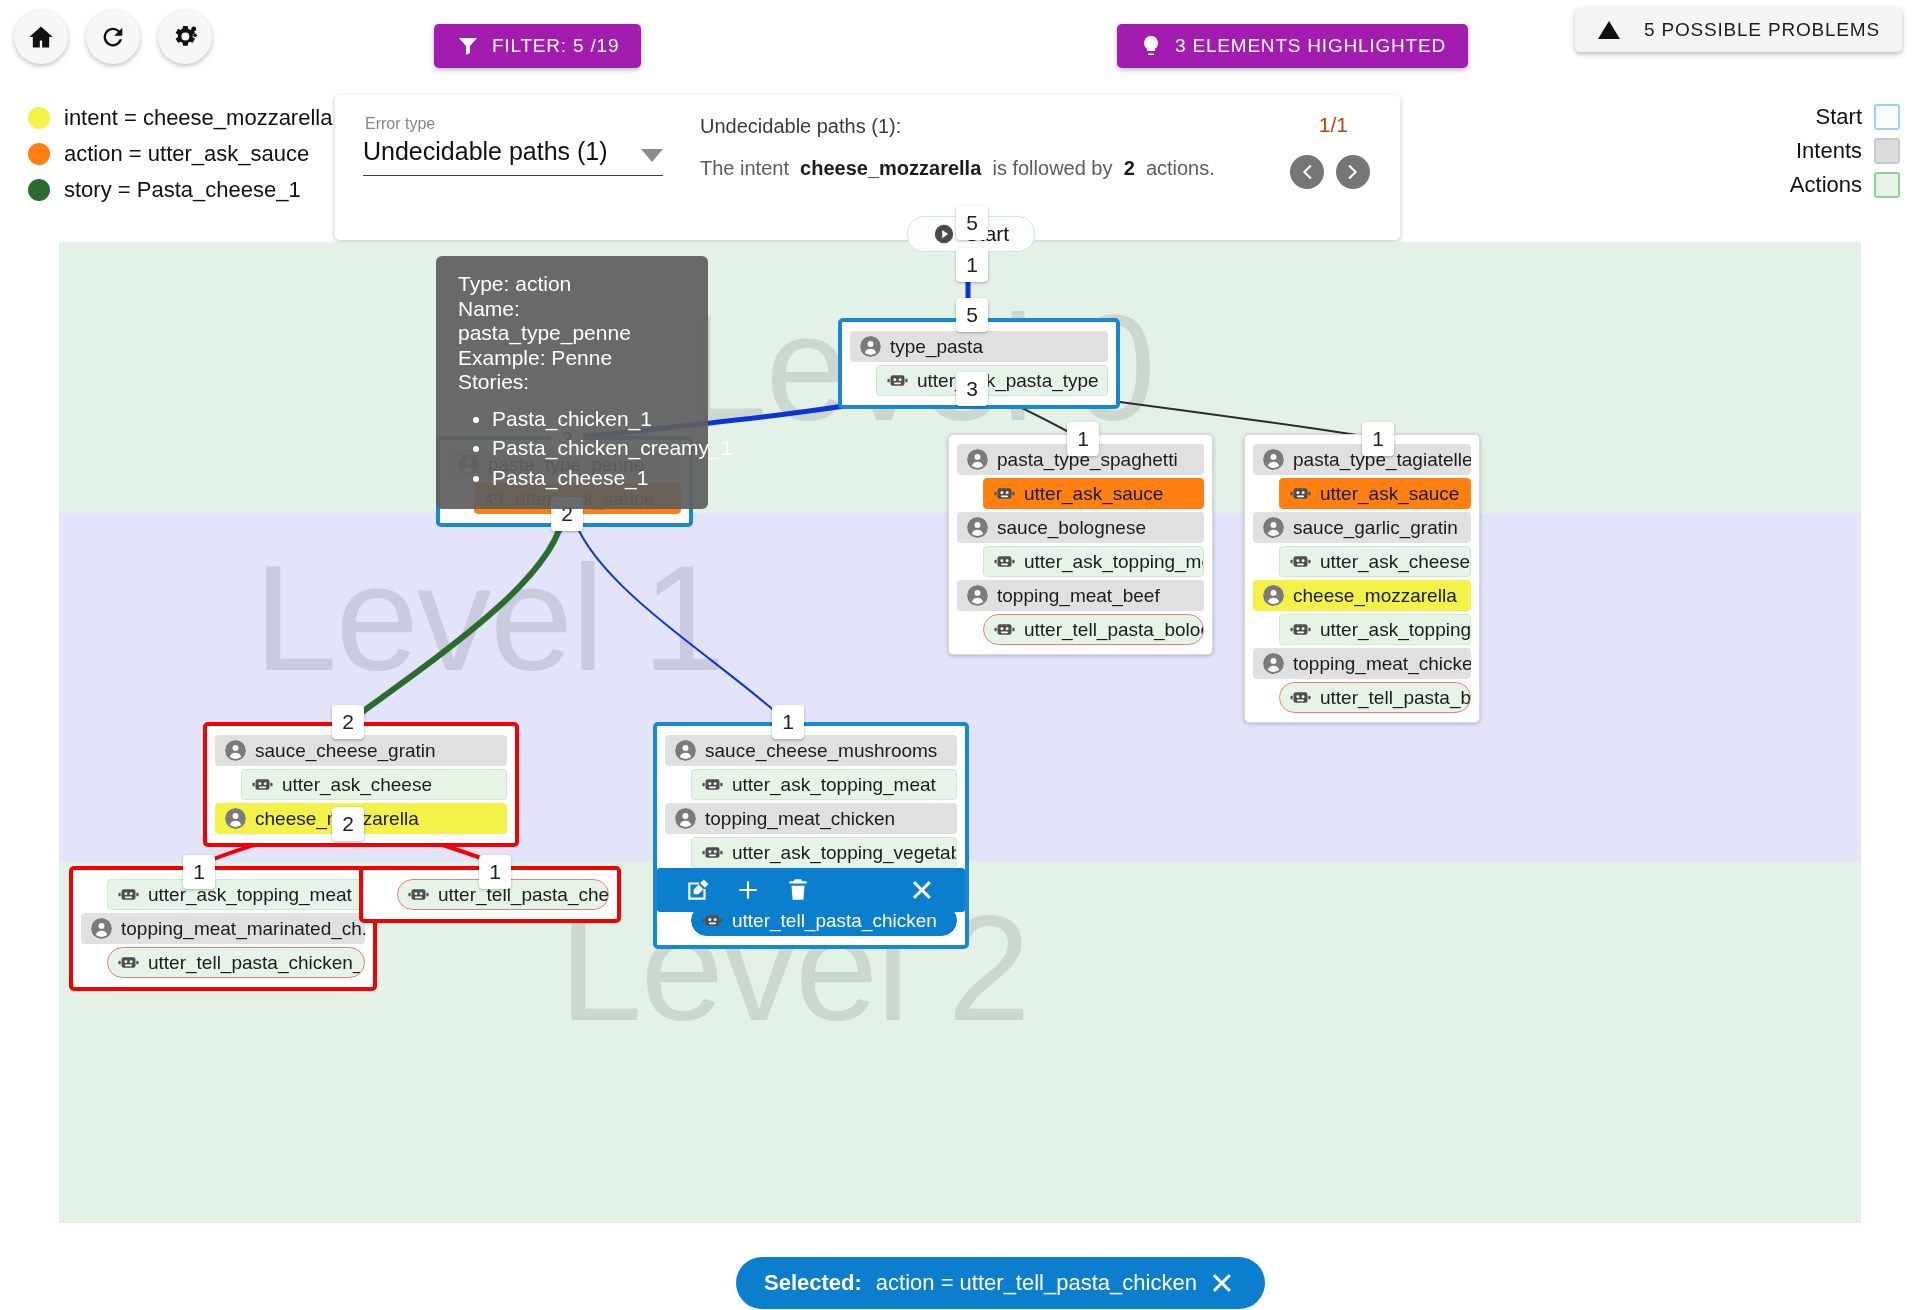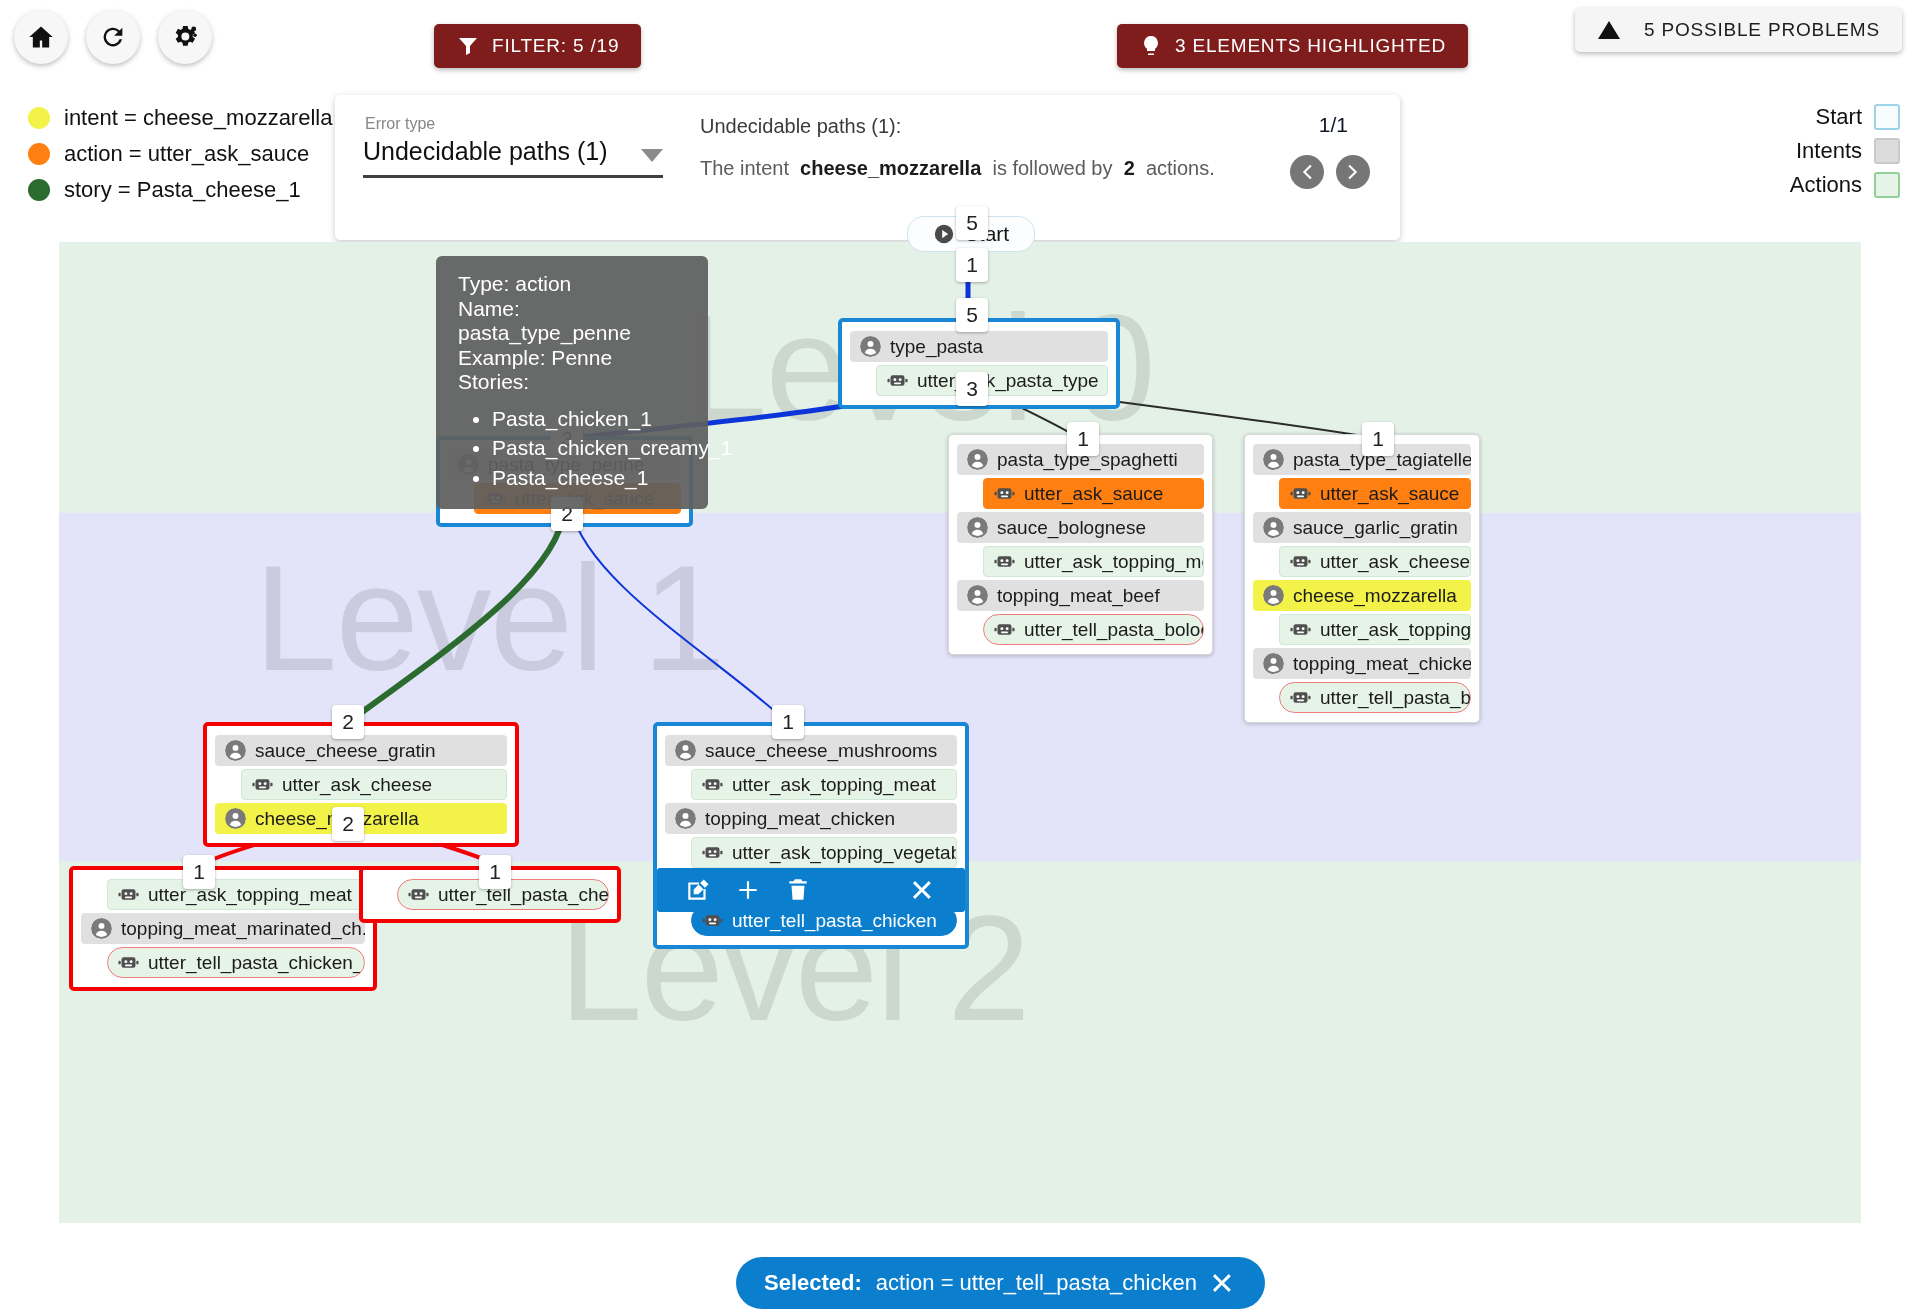--- a/index.html
+++ b/index.html
@@ -15,21 +15,21 @@
     background:#f7f7f7;box-shadow:0 2px 5px rgba(0,0,0,.25);
     display:flex;align-items:center;justify-content:center;cursor:pointer;
   }
   .round-btn svg{width:28px;height:28px;fill:#111;}
   .pill{
     position:absolute;height:44px;border-radius:5px;display:flex;align-items:center;
     gap:12px;padding:0 22px;box-sizing:border-box;cursor:pointer;
     font-size:19px;letter-spacing:.8px;font-weight:500;
     box-shadow:0 2px 5px rgba(0,0,0,.28);
   }
-  .pill.green{background:#7f1d1d;color:#fff;justify-content:space-between;}
+  .pill.green{background:#a21caf;color:#fff;justify-content:space-between;}
   .pill.grey{background:#f5f5f5;color:#1d1d1d;}
   .pill svg{width:24px;height:24px;flex:none;}
   .pill.green svg{fill:#fff;}
   .pill.grey svg{fill:#111;}
 
   
   #legend-left{position:absolute;left:28px;top:100px;}
   .legend-row{display:flex;align-items:center;gap:14px;height:36px;}
   .legend-dot{width:22px;height:22px;border-radius:50%;flex:none;}
   .legend-txt{font-size:22px;color:#111;white-space:nowrap;}
@@ -40,30 +40,30 @@
   .lr-label{font-size:22px;color:#111;}
   .lr-box{width:26px;height:26px;border-radius:3px;box-sizing:border-box;}
 
   
   #error-panel{
     position:absolute;left:335px;top:95px;width:1065px;height:145px;
     background:#fff;border-radius:5px;box-shadow:0 2px 6px rgba(0,0,0,.22);
   }
   #err-type-label{position:absolute;left:30px;top:20px;font-size:16px;color:#868686;}
   #err-select{
-    position:absolute;left:28px;top:42px;width:300px;border-bottom:3px solid #404040;
+    position:absolute;left:28px;top:42px;width:300px;border-bottom:1px solid #404040;
     padding-bottom:9px;display:flex;align-items:flex-end;justify-content:space-between;cursor:pointer;
   }
   #err-select-value{font-size:25px;color:#111;}
   .caret{width:0;height:0;border-left:11px solid transparent;border-right:11px solid transparent;
     border-top:13px solid #8b8b8b;margin-bottom:4px;}
   #err-title{position:absolute;left:365px;top:20px;font-size:20px;font-weight:normal;color:#3b3b3b;}
   #err-desc{position:absolute;left:365px;top:62px;font-size:20px;color:#5c5c5c;}
   #err-desc b{color:#1b1b1b;}
-  #err-counter{position:absolute;right:52px;top:18px;font-size:21px;color:#0f172a;}
+  #err-counter{position:absolute;right:52px;top:18px;font-size:21px;color:#c2410c;}
   #err-nav{position:absolute;right:30px;top:60px;display:flex;gap:12px;}
   .nav-circ{width:34px;height:34px;border-radius:50%;background:#767676;display:flex;
     align-items:center;justify-content:center;cursor:pointer;}
   .nav-circ svg{width:22px;height:22px;fill:#fff;}
 
   
   #canvas{position:absolute;left:59px;top:242px;width:1802px;height:981px;}
   .band{position:absolute;left:0;width:100%;}
   .band-0{top:0;height:271px;background:#e4f1e6;}
   .band-1{top:271px;height:348px;background:#e3e3f9;}

